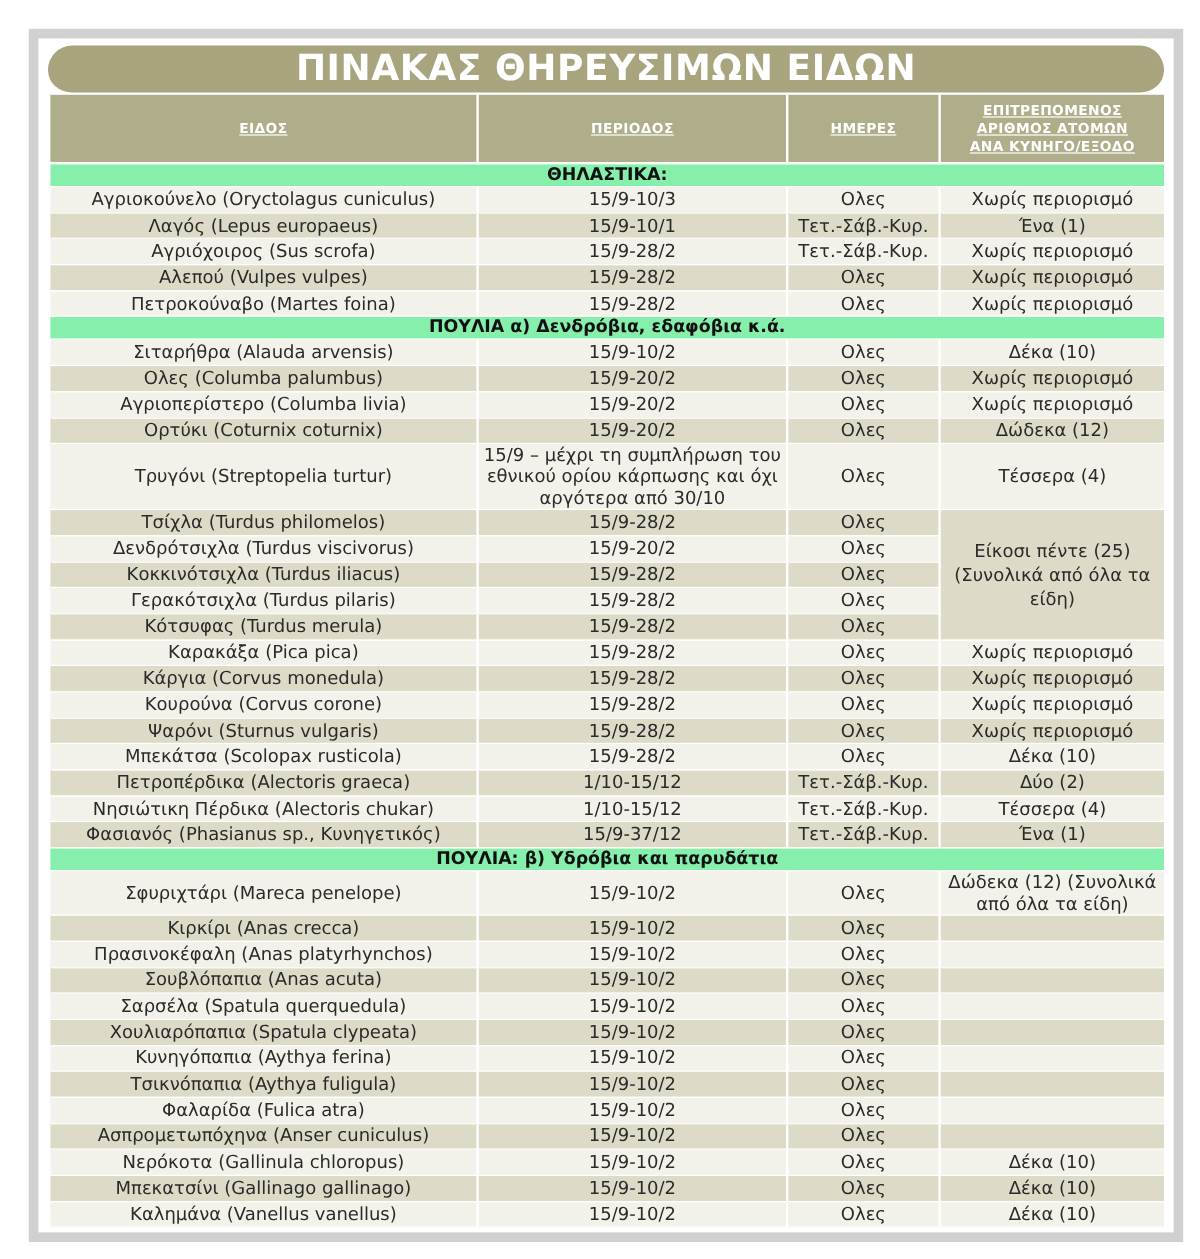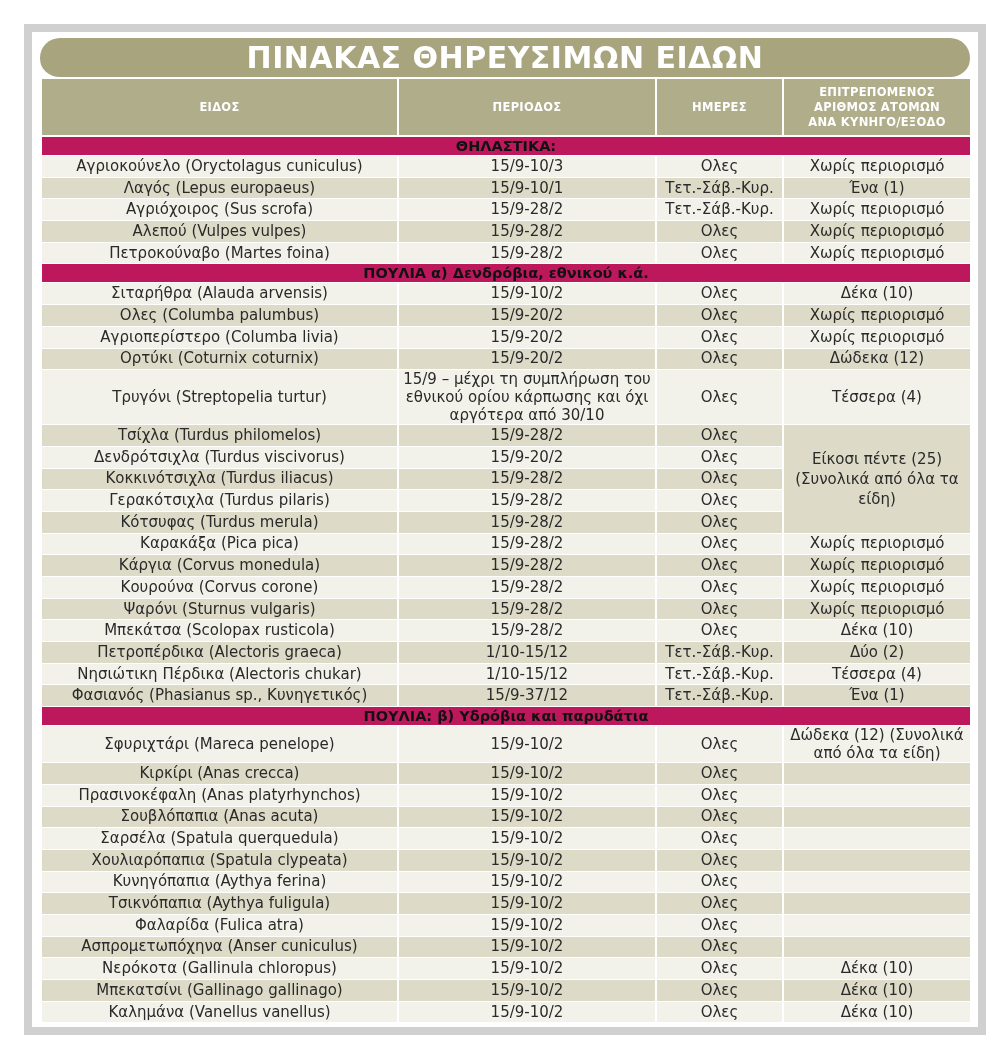--- a/index.html
+++ b/index.html
@@ -18,29 +18,29 @@
     font-family:"DejaVu Sans", sans-serif; font-weight:bold; font-size:30px;
     text-align:center; line-height:40px; letter-spacing:0.5px;
     border-bottom:2px solid #ffffff;
     border-radius:20px;
   }
   table { border-collapse:collapse; width:930px; table-layout:fixed; }
   col.c1 { width:357px; } col.c2 { width:258px; } col.c3 { width:127px; } col.c4 { width:188px; }
   th {
     background:#b0ad8b; color:#ffffff; font-weight:bold; font-size:11.5px;
     height:56px; padding:0 14px; border:2px solid #ffffff; border-top:none;
-    line-height:15px; letter-spacing:0.3px;
+    line-height:15px; letter-spacing:0.3px;text-decoration:underline;
   }
   td {
     font-size:15px; color:#2a2a2a; text-align:center; height:20.7px; padding:0;
     line-height:17px; border-left:2px solid #ffffff; border-right:2px solid #ffffff;
     border-bottom:1px solid #ffffff; white-space:nowrap;
   }
   tr.section td {
-    background:#be185d; font-weight:bold; color:#111; font-size:14.5px; height:18px; line-height:18px;
+    background:#86efac; font-weight:bold; color:#111; font-size:14.5px; height:18px; line-height:18px;
   }
   tr.odd td { background:#f3f2ea; }
   tr.even td { background:#dddbc7; }
   td.multi { white-space:normal; line-height:18px; }
   td.merged { background:#dddbc7 !important; white-space:normal; line-height:20px;margin-left:27px; }
 </style>
 </head>
 <body>
 
 <div class="frame">
@@ -90,21 +90,21 @@
               <td>Ολες</td>
               <td>Χωρίς περιορισμό</td>
             </tr>
             <tr class="odd">
               <td>Πετροκούναβο (Martes foina)</td>
               <td>15/9-28/2</td>
               <td>Ολες</td>
               <td>Χωρίς περιορισμό</td>
             </tr>
             <tr class="section">
-              <td colspan="4">ΠΟΥΛΙΑ α) Δενδρόβια, εθνικού κ.ά.</td>
+              <td colspan="4">ΠΟΥΛΙΑ α) Δενδρόβια, εδαφόβια κ.ά.</td>
             </tr>
             <tr class="odd">
               <td>Σιταρήθρα (Alauda arvensis)</td>
               <td>15/9-10/2</td>
               <td>Ολες</td>
               <td>Δέκα (10)</td>
             </tr>
             <tr class="even">
               <td>Ολες (Columba palumbus)</td>
               <td>15/9-20/2</td>

